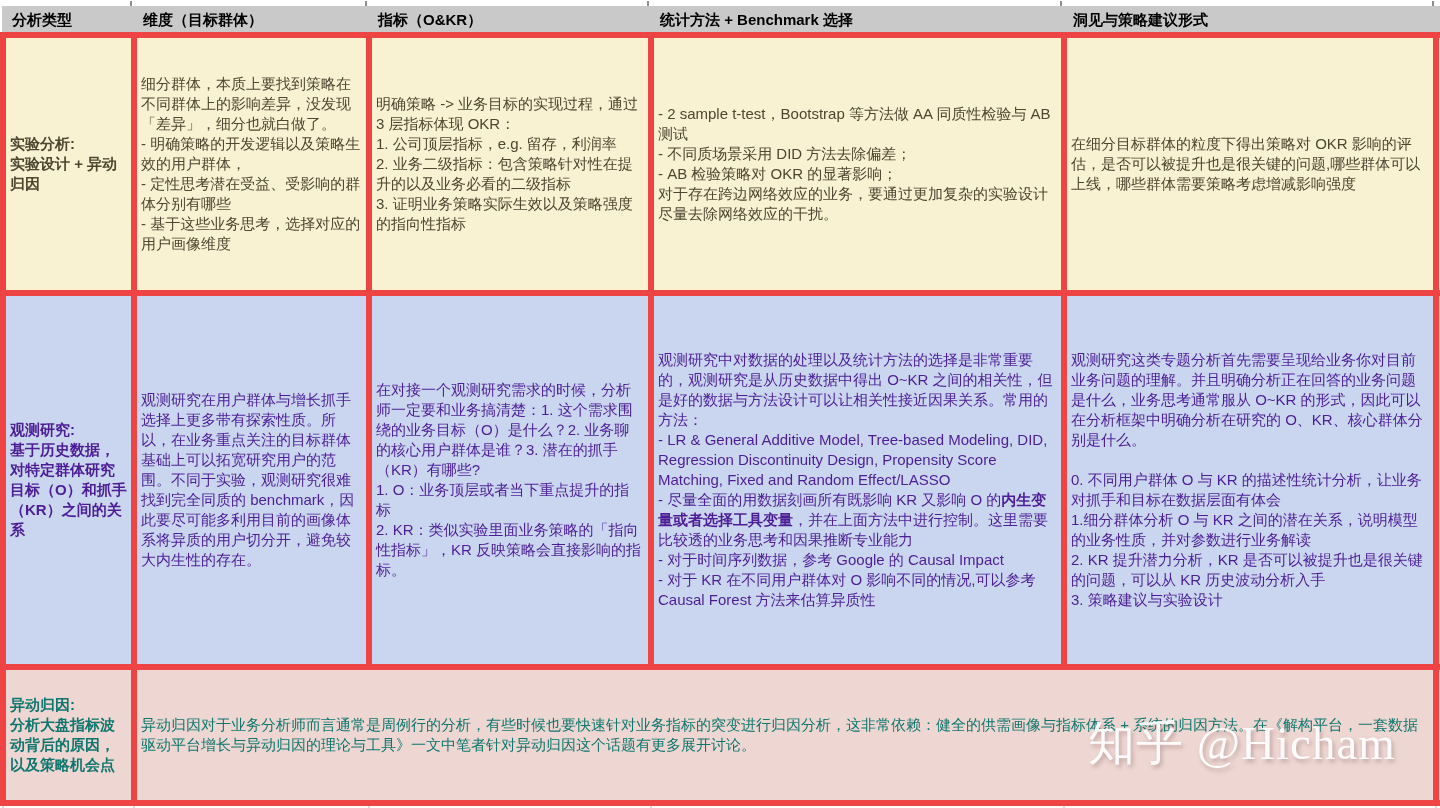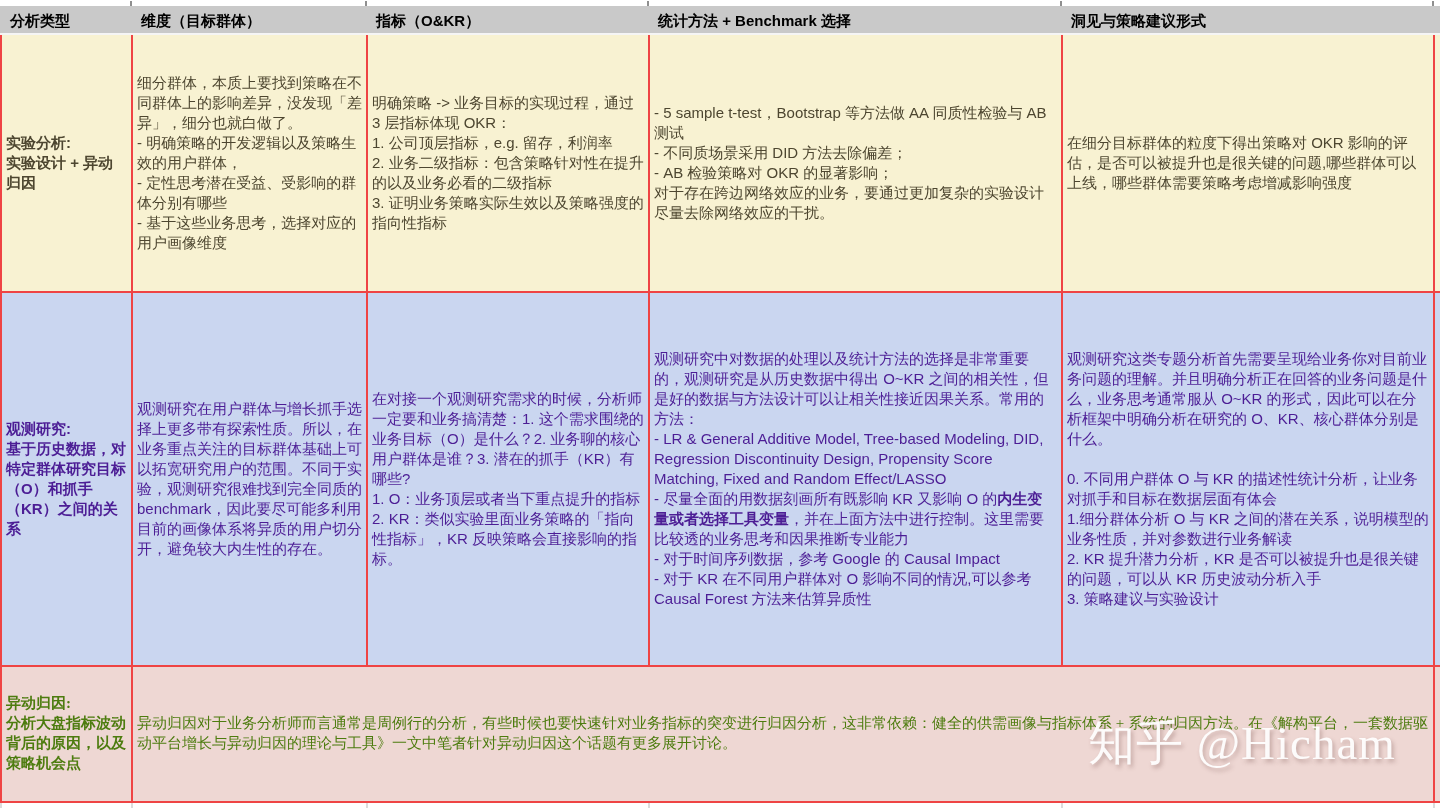--- a/index.html
+++ b/index.html
@@ -31,36 +31,36 @@
     width: 1440px;
   }
   table.sheet td {
     vertical-align: middle;
     white-space: pre-wrap;
     word-break: break-word;
     overflow: hidden;
     padding: 2px 4px;
     font-size: 15px;
     line-height: 1.33;
-    border: 2px solid #ef4444;
+    border: 6px solid #ef4444;
   }
   tr.header-row td {
     background: #c9c9c9;
     color: #000000;
     font-weight: bold;
     font-size: 15px;
     border-left: 2px solid #c9c9c9;
     border-right: 2px solid #c9c9c9;
     border-top: 2px solid #c9c9c9;
     border-bottom: 2px solid #f5f5f5;
     padding: 2px 8px;
   }
   tr.row-experiment td { background: #f8f2d2; color: #4d4630; }
   tr.row-observation td { background: #cad6f0; color: #4c1d95; }
-  tr.row-anomaly td { background: #eed7d3; color: #4d7c0f; font-family: Liberation Serif, serif; }
+  tr.row-anomaly td { background: #eed7d3; color: #0f766e; }
   td.type-cell { font-weight: bold; }
   td.sliver { padding: 0; }
   tr.bottom-strip td {
     background: #ffffff;
     height: 5px;
     padding: 0;
     border: 2px solid #dcdcdc;
     border-bottom: none;
   }
   .bold-run { font-weight: bold; }
@@ -113,21 +113,21 @@
     <td class="type-cell">实验分析:
 实验设计 + 异动归因</td>
     <td>细分群体，本质上要找到策略在不同群体上的影响差异，没发现「差异」，细分也就白做了。
 - 明确策略的开发逻辑以及策略生效的用户群体，
 - 定性思考潜在受益、受影响的群体分别有哪些
 - 基于这些业务思考，选择对应的用户画像维度</td>
     <td>明确策略 -&gt; 业务目标的实现过程，通过 3 层指标体现 OKR：
 1. 公司顶层指标，e.g. 留存，利润率
 2. 业务二级指标：包含策略针对性在提升的以及业务必看的二级指标
 3. 证明业务策略实际生效以及策略强度的指向性指标</td>
-    <td>- 5 sample t-test，Bootstrap 等方法做 AA 同质性检验与 AB 测试
+    <td>- 2 sample t-test，Bootstrap 等方法做 AA 同质性检验与 AB 测试
 - 不同质场景采用 DID 方法去除偏差；
 - AB 检验策略对 OKR 的显著影响；
 对于存在跨边网络效应的业务，要通过更加复杂的实验设计尽量去除网络效应的干扰。</td>
     <td>在细分目标群体的粒度下得出策略对 OKR 影响的评估，是否可以被提升也是很关键的问题,哪些群体可以上线，哪些群体需要策略考虑增减影响强度</td>
     <td class="sliver"></td>
   </tr>
 
   <tr class="row-observation" style="height:374px">
     <td class="type-cell">观测研究:
 基于历史数据，对特定群体研究目标（O）和抓手（KR）之间的关系</td>

